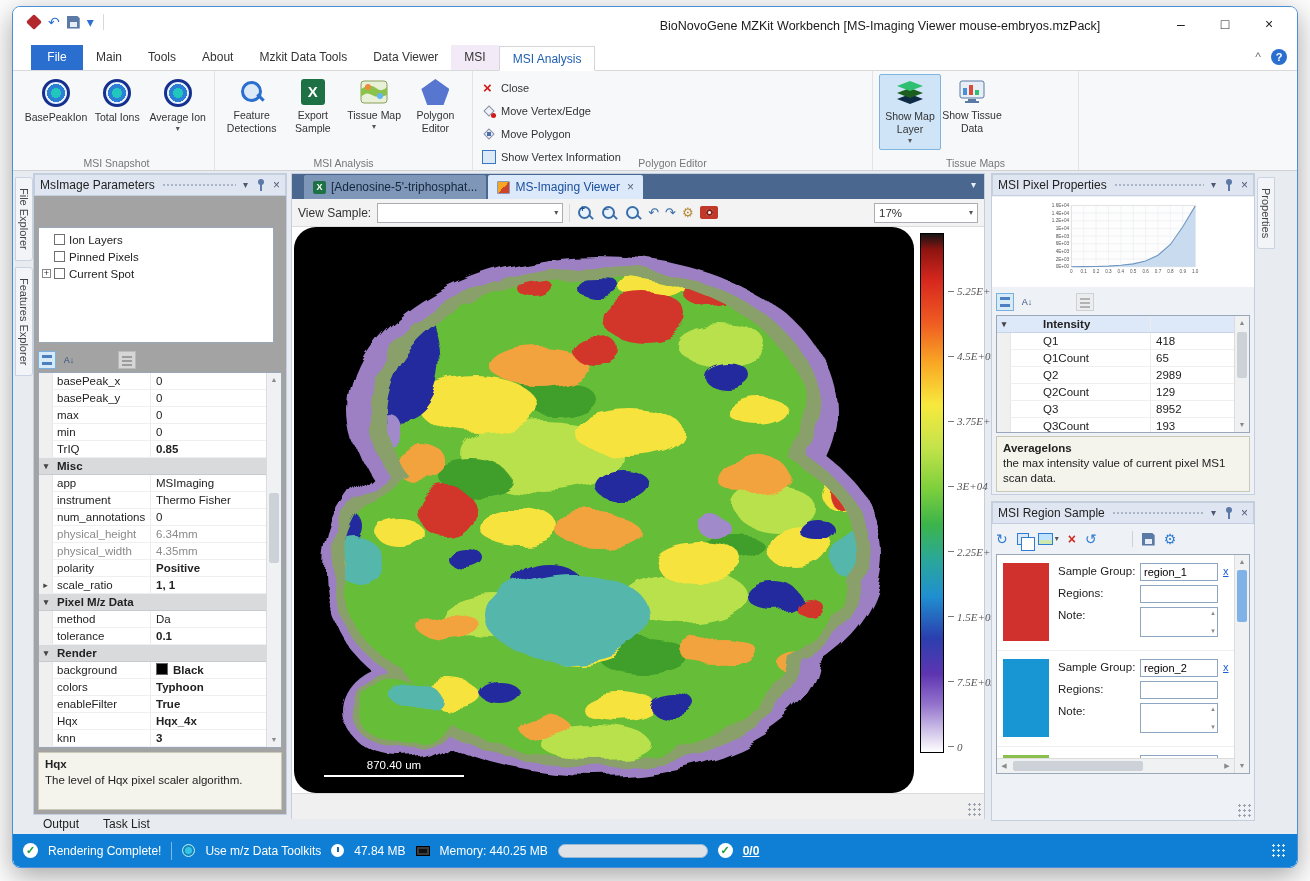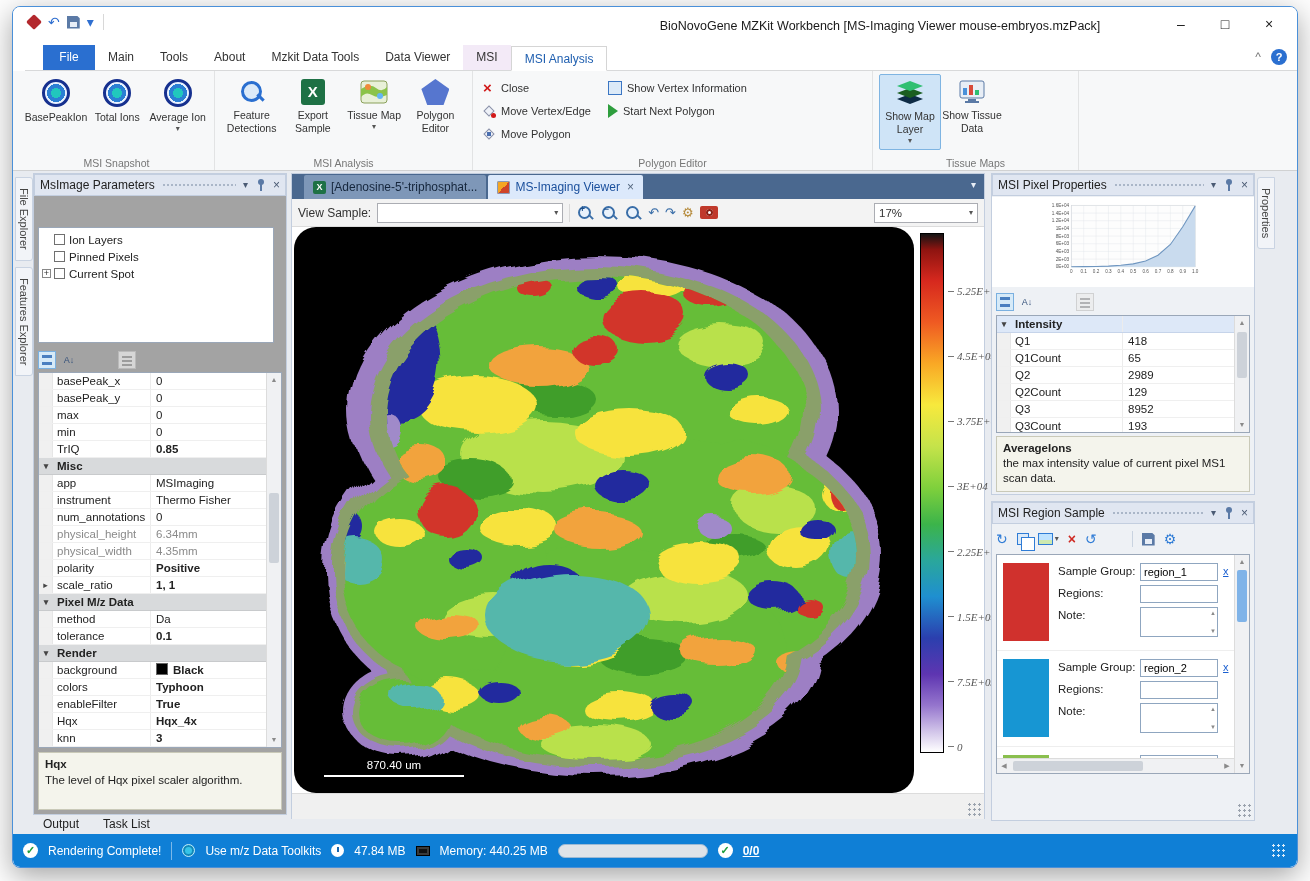--- a/index.html
+++ b/index.html
@@ -22,21 +22,21 @@
   .ctx-tabs{position:absolute;left:243px;top:12px;height:26px;display:flex;}
   .ctxtab{height:26px;line-height:26px;text-align:center;font-size:12px;border-radius:3px 3px 0 0;}
   .ctxtab.ms{width:205px;background:linear-gradient(#f4f6cf,#dde28b);color:#7a7f27;}
   .ctxtab.msi{width:138px;background:#f2def3;color:#9b4a9b;}
   .title{position:absolute;left:600px;right:150px;top:0;height:38px;line-height:38px;
     text-align:center;font-size:12.5px;color:#1a1a1a;white-space:nowrap;overflow:hidden;}
   .caption{position:absolute;right:6px;top:2px;display:flex;}
   .capbtn{width:44px;height:30px;line-height:30px;text-align:center;font-size:14px;color:#222;}
 
   
-  .tabrow{position:absolute;left:12px;top:38px;right:0;height:26px;background:#fff;border-bottom:1px solid #d8d9da;
+  .tabrow{position:absolute;left:0;top:38px;right:0;height:26px;background:#fff;border-bottom:1px solid #d8d9da;
     display:flex;align-items:flex-end;padding-left:18px;}
   .file-tab{width:52px;height:25px;line-height:25px;text-align:center;background:#2a6fd0;color:#fff;}
   .tabs{display:flex;height:26px;align-items:flex-end;}
   .rtab{padding:0 13px;height:25px;line-height:25px;color:#333;white-space:nowrap;}
   .rtab.ctx{background:#f3eaf7;}
   .rtab.active{background:#fff;color:#1f5fb0;border:1px solid #d5d5d5;border-bottom:1px solid #fff;margin-bottom:-1px;}
   .tab-extras{position:absolute;right:10px;top:42px;display:flex;gap:10px;align-items:center;}
   .i-collapse{color:#777;font-size:12px;}
   .i-helpc{width:16px;height:16px;border-radius:50%;background:#2a6fd0;color:#fff;text-align:center;line-height:16px;font-size:11px;font-weight:bold;}
 
@@ -188,21 +188,21 @@
   .rcol{position:absolute;left:978px;top:2px;width:264px;height:660px;}
   .panelA{position:absolute;left:0;top:0;right:0;height:322px;background:#eef1f5;border:1px solid #c3cedf;}
   .chartbox{position:absolute;left:0;top:23px;right:0;height:90px;background:#fff;display:flex;align-items:center;justify-content:center;}
   .chartbox svg{width:200px;height:84px;}
   #pc-grid line{stroke:#e1e5ea;stroke-width:.4;}
   #pc-xt text,#pc-yt text{font-size:4.3px;fill:#555;}
   #pc-area{fill:#c9dbee;}
   #pc-line{fill:none;stroke:#6f96c0;stroke-width:1;}
   .pp-tools{position:absolute;left:4px;top:116px;right:4px;height:24px;display:flex;align-items:center;gap:4px;}
   .pp-grid{position:absolute;left:4px;top:141px;right:4px;height:118px;background:#fff;border:1px solid #9aa7b8;overflow:hidden;}
-  .pp-grid .pg-name{width:112px;}
+  .pp-grid .pg-name{width:112px;margin-left:28px;}
   .pgrow.catblue{background:#dde8f8;font-weight:bold;border-bottom:1px solid #c6d4ea;}
   .pgrow.catblue .pg-gutter{background:#dde8f8;border-right:none;}
   .pgrow.catblue .pg-gutter::before{content:"▾";}
   .helpA{position:absolute;left:4px;top:262px;right:4px;height:56px;background:#f4f4ec;border:1px solid #c9c9b8;padding:4px 6px;font-size:11.5px;line-height:1.3;}
   .helpA b{display:block;}
 
   .panelB{position:absolute;left:0;top:328px;right:0;height:320px;background:#eef1f5;border:1px solid #c3cedf;}
   .rs-tools{position:absolute;left:4px;top:25px;right:4px;height:24px;display:flex;align-items:center;gap:9px;}
   .rt{font-size:14px;color:#2f7cd6;line-height:1;}
   .rt.red{color:#cf2b24;font-weight:bold;}
@@ -327,21 +327,21 @@
         </div>
         <div class="bigbtn">
           <span class="bicon i-gem"></span>
           <span>Polygon Editor</span>
         </div>
       </div>
       <div class="rgroup-label">MSI Analysis</div>
     </div>
 
     <div class="rgroup" style="width:400px;">
-      <div class="rgroup-content" style="padding-top:2px;">
+      <div class="rgroup-content" style="padding-top:2px;flex-direction:column;">
         <div class="pecol" style="width:118px;">
 
         <div class="smbtn">
             <span class="pi" data-variant="close"></span>
             <span>Close</span>
           </div>
               <div class="smbtn">
             <span class="pi" data-variant="movevx"></span>
             <span>Move Vertex/Edge</span>
           </div>

